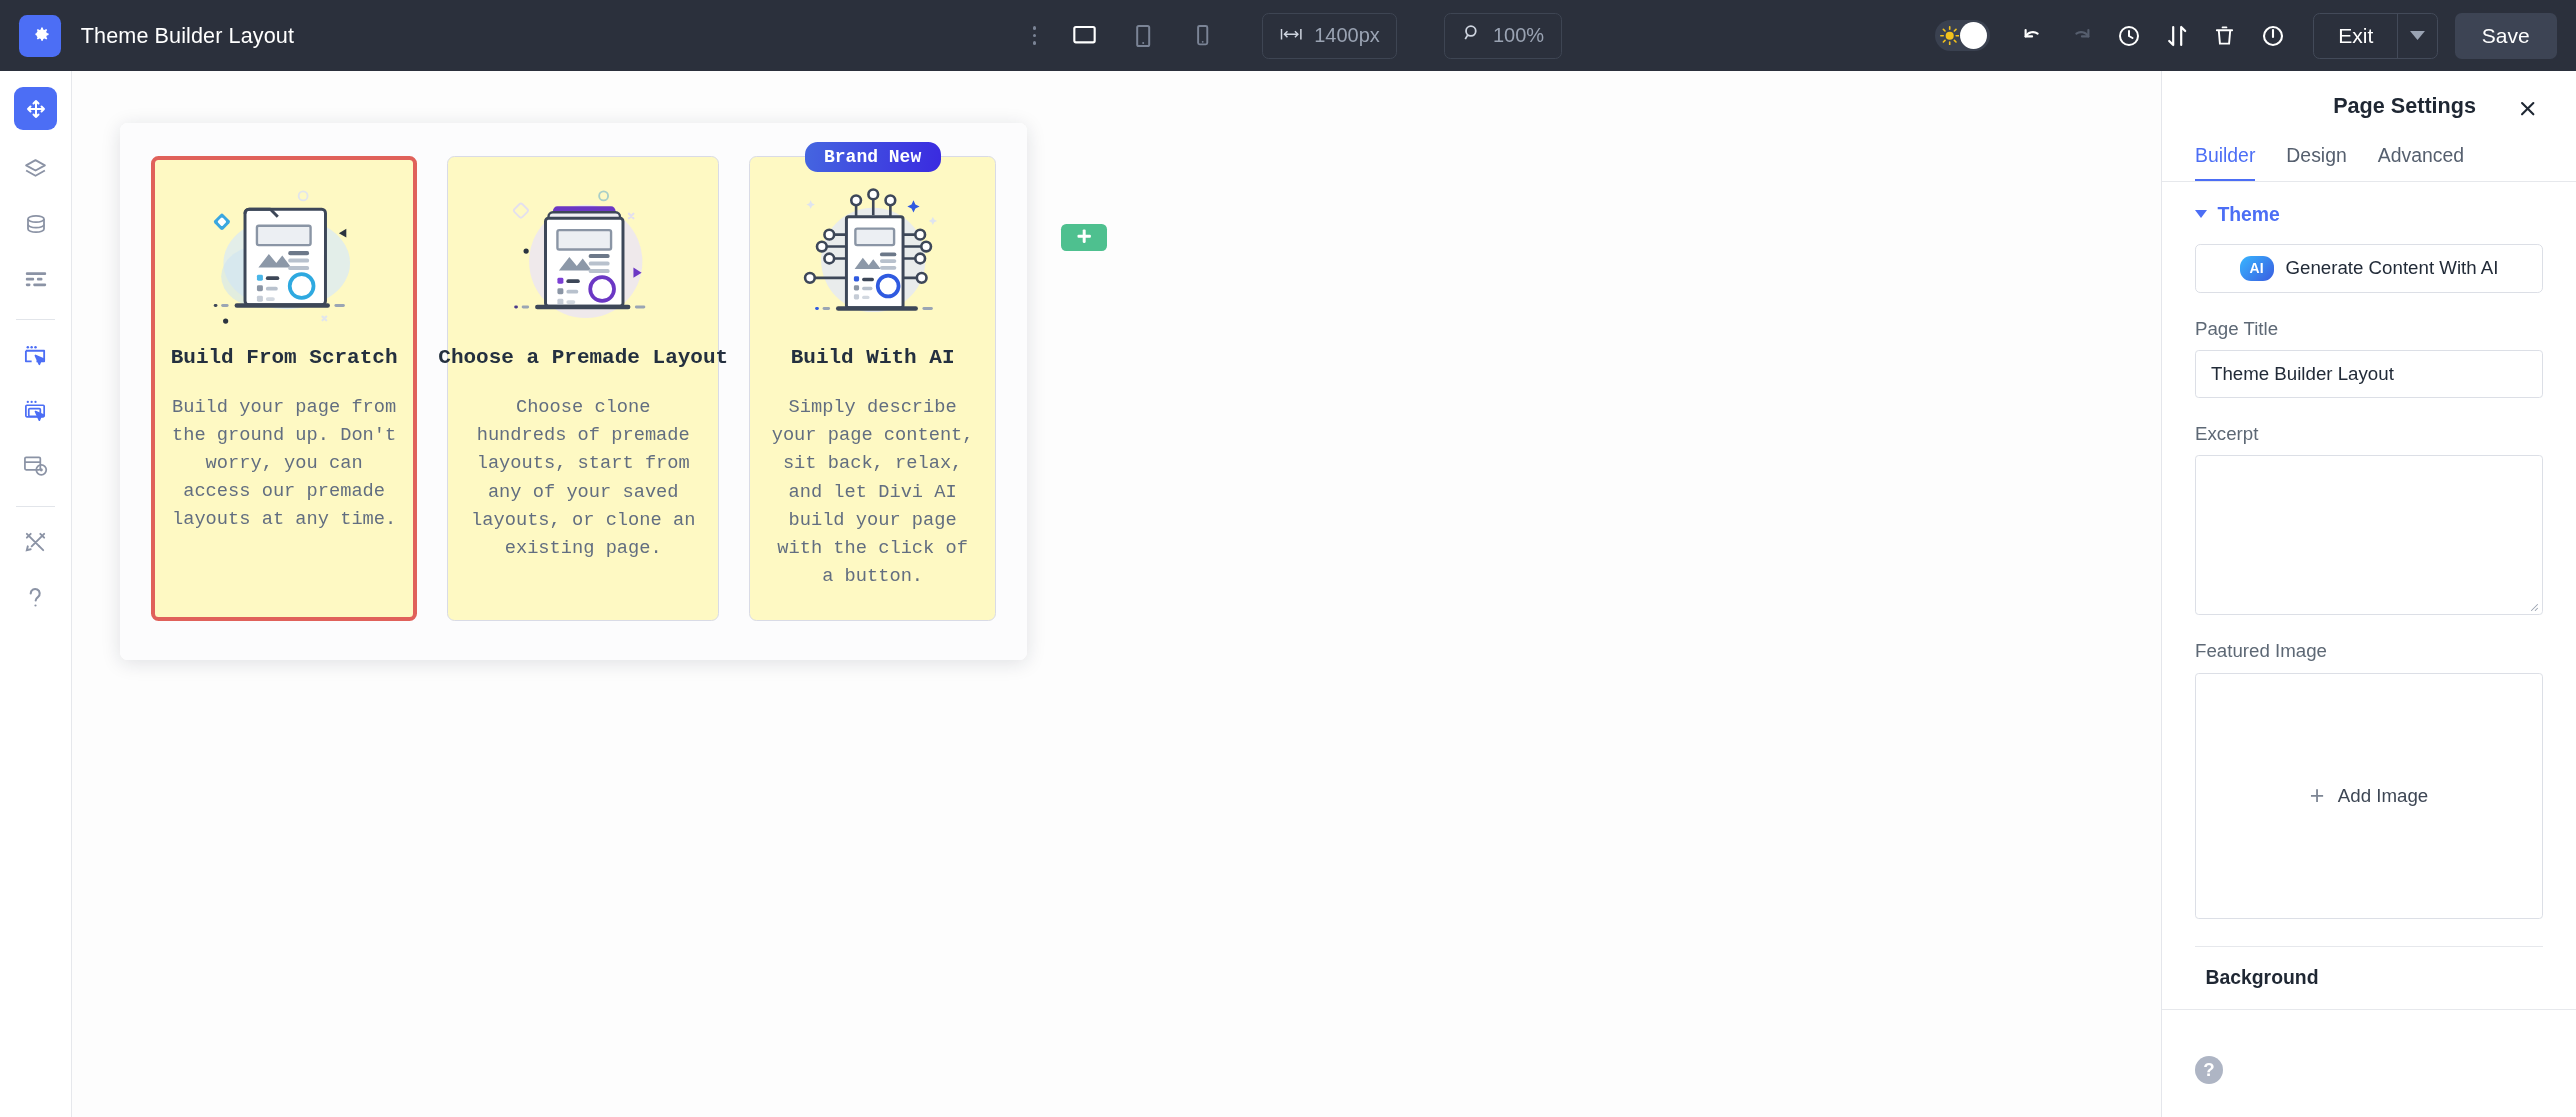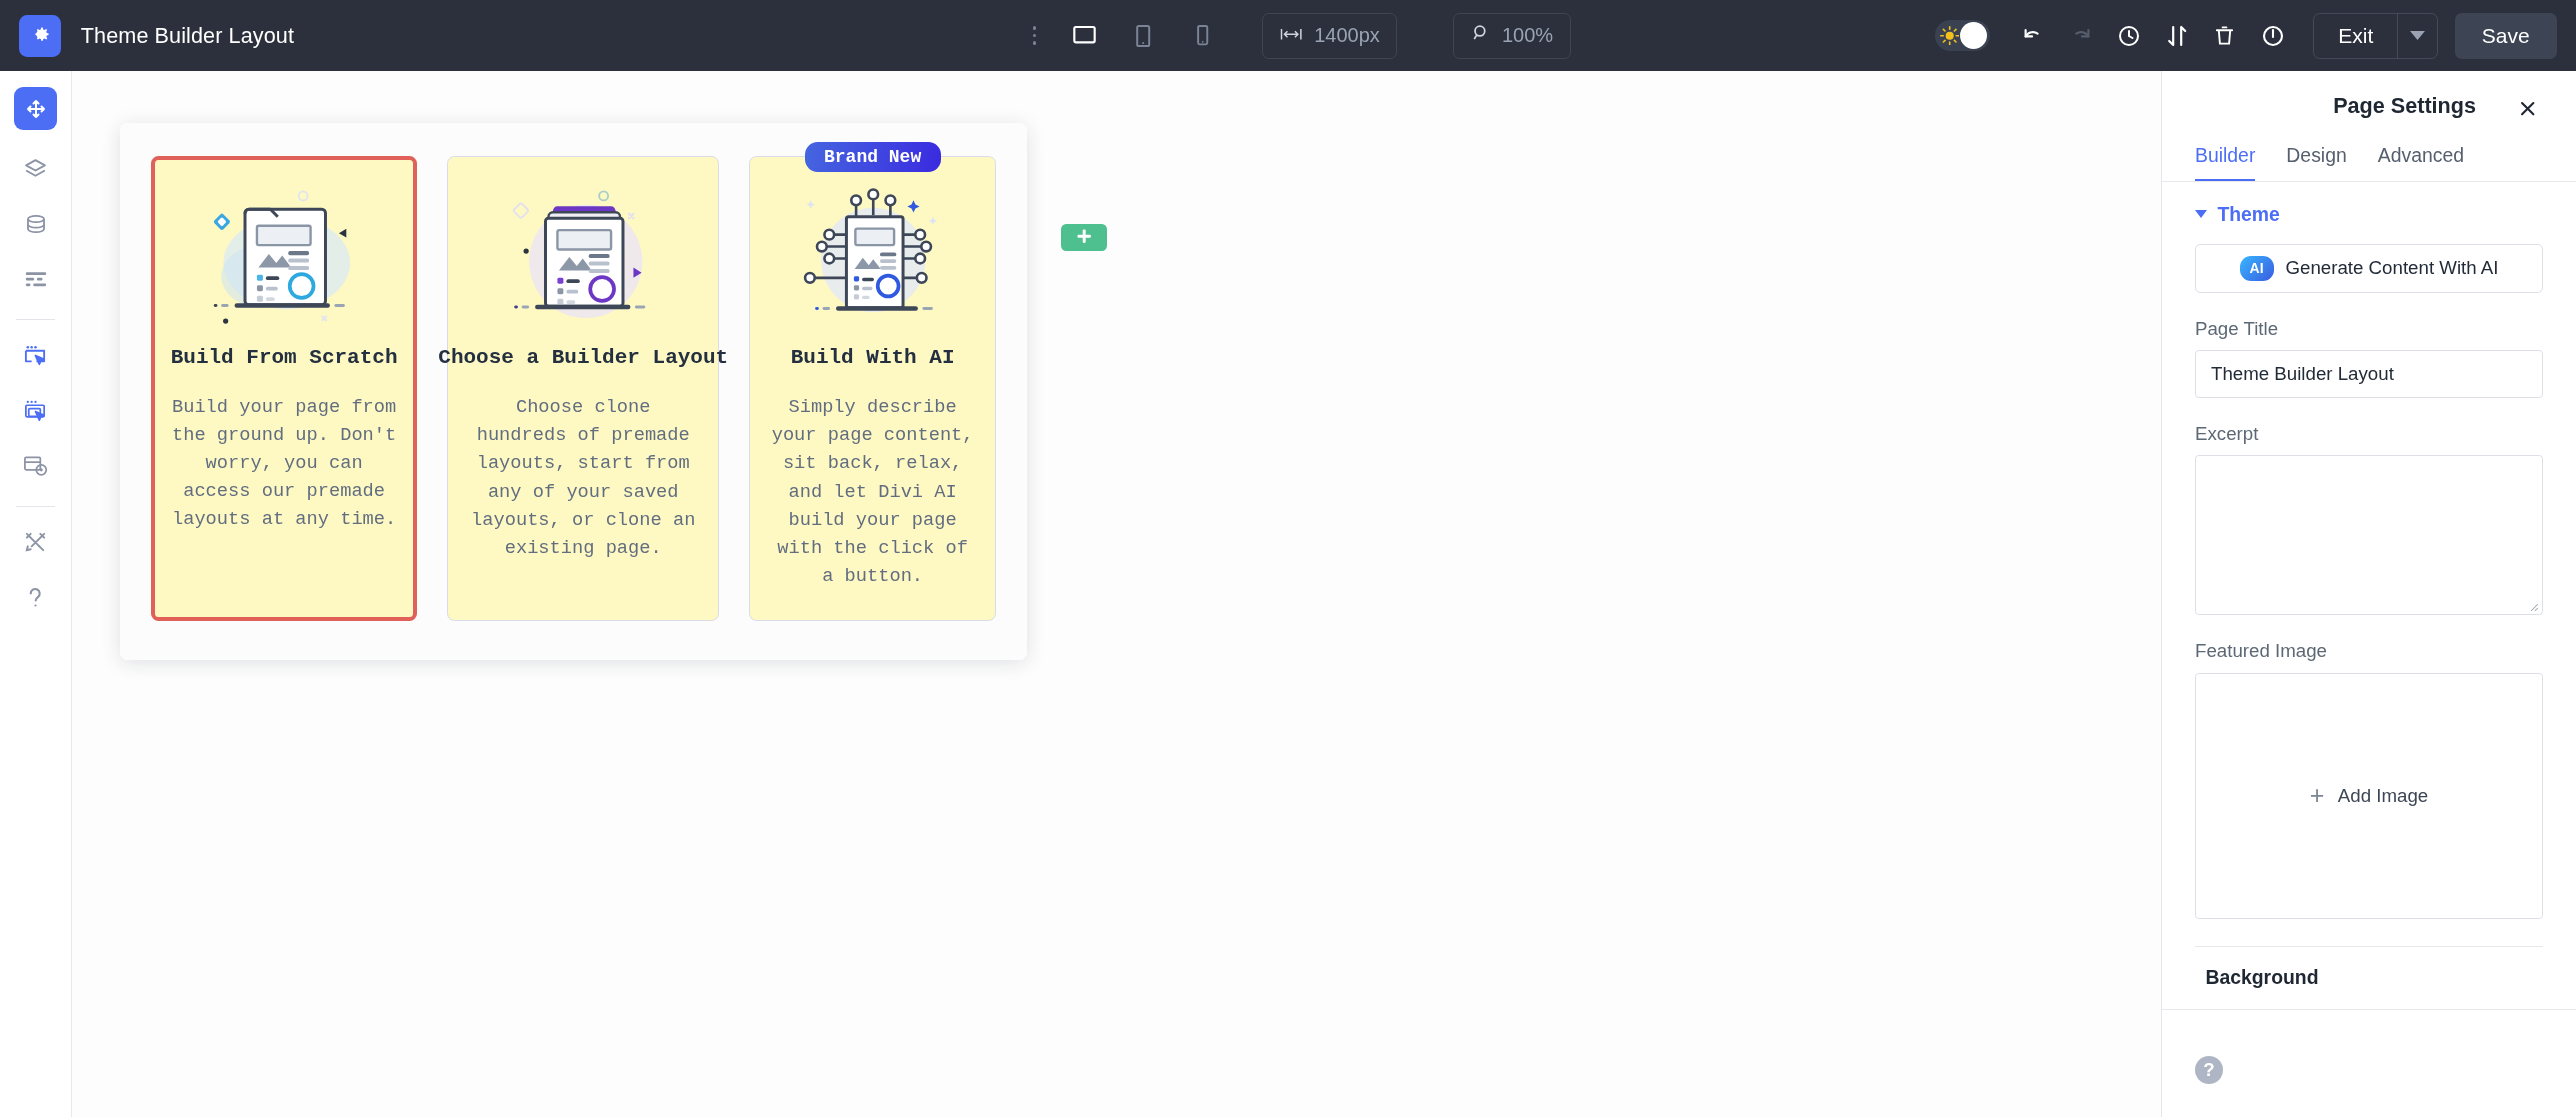--- a/index.html
+++ b/index.html
@@ -322,21 +322,21 @@
     </div>
     <div class="tb-field" style="margin-left:22.4px;">
       <span>
         <svg width="22.4" height="16.4" viewBox="0 0 30 22" fill="none" stroke="#cfd5e0" stroke-width="2">
           <path d="M2 4v14M28 4v14M6 11h18"></path>
           <path d="M10 7l-4 4 4 4M20 7l4 4-4 4" fill="none"></path>
         </svg>
       </span>
       <span>1400px</span>
     </div>
-    <div class="tb-field" style="margin-left:40px;">
+    <div class="tb-field" style="margin-left:31px;">
       <span>
         <svg width="19.4" height="19.4" viewBox="0 0 24 24" fill="none" stroke="#cfd5e0" stroke-width="2.2">
           <circle cx="11" cy="10" r="6"></circle>
             <path d="M7 15l-3 5"></path>
         </svg>
       </span>
       <span>100%</span>
     </div>
   </div>
 
@@ -557,21 +557,21 @@
             <rect x="42" y="167" width="10" height="4" rx="2" fill="#9aa5b4"></rect>
             <rect x="32" y="167" width="5" height="4" rx="2" fill="#4b3a8a"></rect>
             <rect x="194" y="167" width="14" height="4" rx="2" fill="#9aa5b4"></rect>
             <path d="M192 116l11 7-11 7z" fill="#6b37c4"></path>
             <rect x="34" y="32" width="15" height="15" rx="3" transform="rotate(45 41 39)" fill="none" stroke="#e4e0ee" stroke-width="2.5"></rect>
             <circle cx="152" cy="20" r="6" fill="none" stroke="#a9cfc8" stroke-width="2.5"></circle>
             <circle cx="48" cy="94" r="3.5" fill="#2b3440"></circle>
             <path d="M186 44l6 6M192 44l-6 6" stroke="#e4e0ee" stroke-width="3" stroke-linecap="round"></path>
           </svg>
         </div>
-        <div class="card-title">Choose a Builder Layout</div>
+        <div class="card-title">Choose a Premade Layout</div>
         <div class="card-desc">Choose clone hundreds of premade layouts, start from any of your saved layouts, or clone an existing page.</div>
       </div>
 
       <div class="card">
         <div class="badge">Brand New</div>
         <div class="card-illus">
           <svg width="187" height="149" viewBox="0 0 250 200">
             <circle cx="126" cy="106" r="70" fill="#e4e8f6" opacity=".8"></circle>
             <g stroke="#3d4758" stroke-width="3.5" fill="none">
               <path d="M103 48V30M126 46V22M149 48V30"></path>

